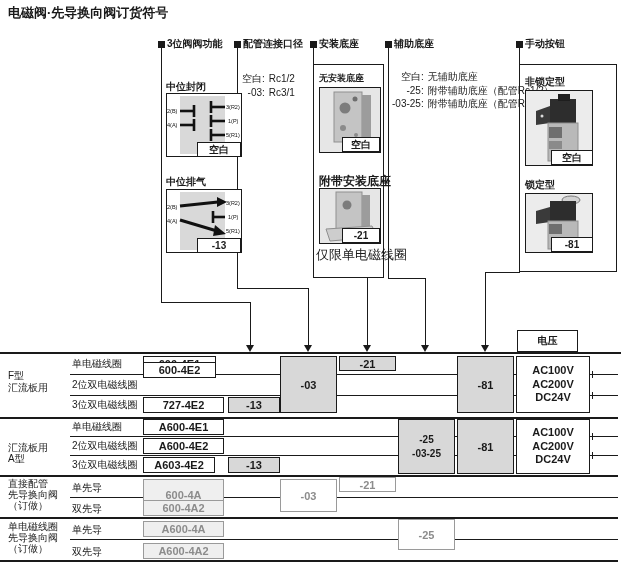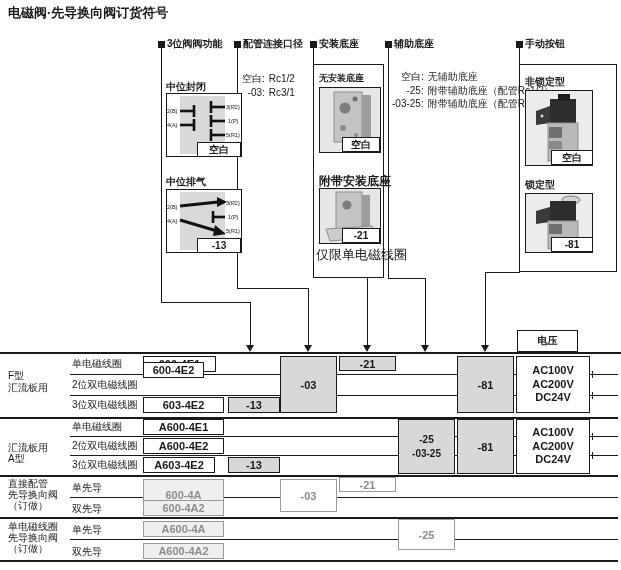--- a/index.html
+++ b/index.html
@@ -229,22 +229,22 @@
   <div class="t" style="left:72px;top:399px;">3位双电磁线圈</div>
   <div class="t" style="left:72px;top:421px;">单电磁线圈</div>
   <div class="t" style="left:72px;top:440px;">2位双电磁线圈</div>
   <div class="t" style="left:72px;top:459px;">3位双电磁线圈</div>
   <div class="t" style="left:72px;top:482px;">单先导</div>
   <div class="t" style="left:72px;top:503px;">双先导</div>
   <div class="t" style="left:72px;top:524px;">单先导</div>
   <div class="t" style="left:72px;top:546px;">双先导</div>
 
   <div class="box" style="left:143px;top:356px;width:73px;height:16px;">600-4E1</div>
-  <div class="box" style="left:143px;top:362px;width:61px;height:16px;">600-4E2</div>
-  <div class="box" style="left:143px;top:397px;width:81px;height:16px;">603-4E2</div>
+  <div class="box" style="left:143px;top:362px;width:73px;height:16px;">600-4E2</div>
+  <div class="box" style="left:143px;top:397px;width:81px;height:16px;">727-4E2</div>
   <div class="box" style="left:143px;top:419px;width:81px;height:16px;">A600-4E1</div>
   <div class="box" style="left:143px;top:438px;width:81px;height:16px;">A600-4E2</div>
   <div class="box" style="left:143px;top:457px;width:72px;height:16px;text-align:right;">A603-4E2</div>
   <div class="box dimfill" style="left:143px;top:479px;width:81px;height:32px;">600-4A</div>
   <div class="box dimfill" style="left:143px;top:500px;width:81px;height:16px;">600-4A2</div>
   <div class="box dimfill" style="left:143px;top:521px;width:81px;height:16px;">A600-4A</div>
   <div class="box dimfill" style="left:143px;top:543px;width:81px;height:16px;">A600-4A2</div>
 
   <div class="box gray" style="left:228px;top:397px;width:52px;height:16px;">-13</div>
   <div class="box gray" style="left:228px;top:457px;width:52px;height:16px;">-13</div>

